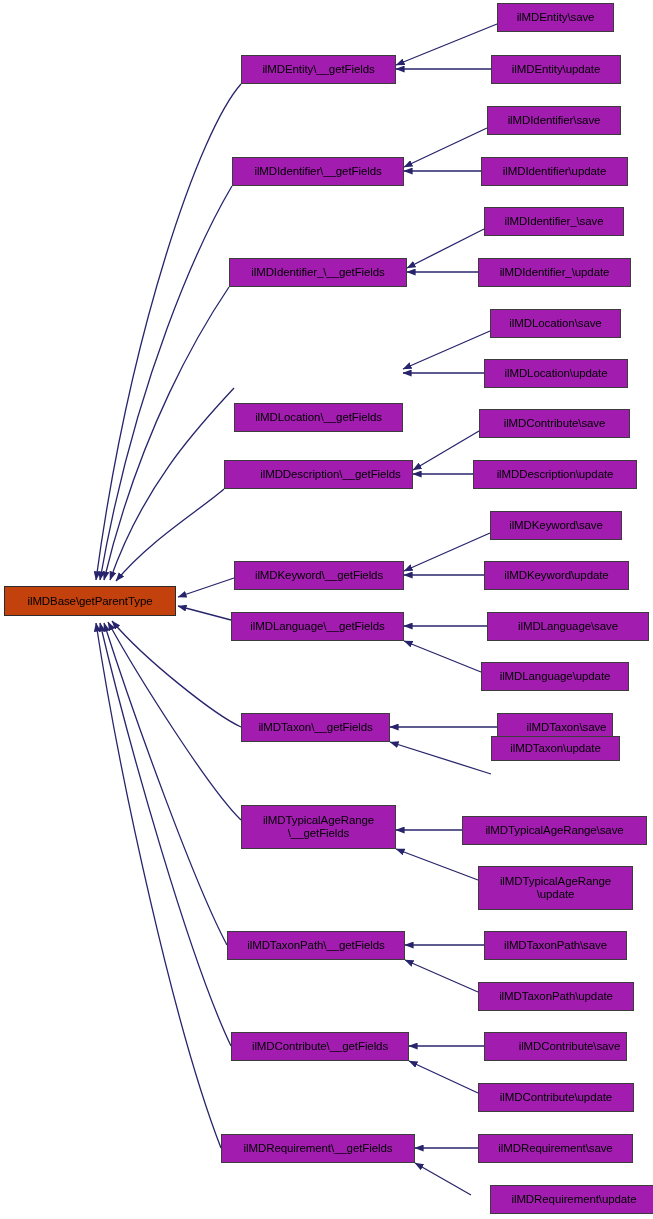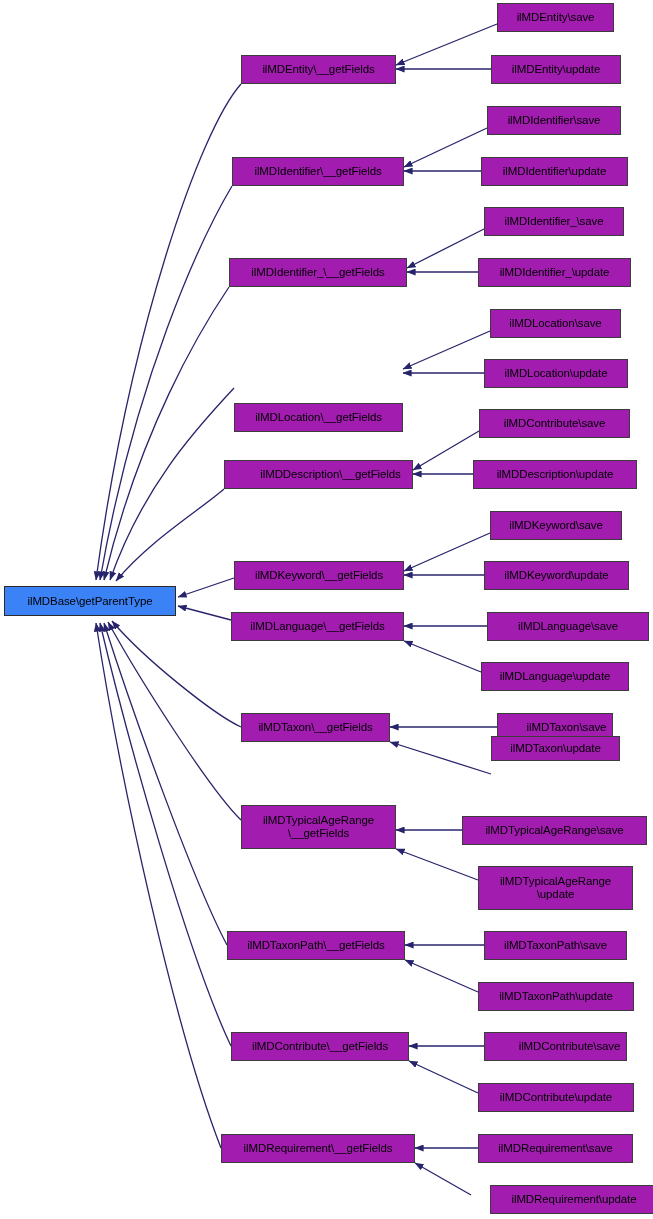--- a/index.html
+++ b/index.html
@@ -21,21 +21,21 @@
     line-height:13px;
     display:flex;
     align-items:center;
     justify-content:center;
     text-align:center;
     white-space:pre-line;
     letter-spacing:-0.1px;
     z-index:3;
   }
   .node.root{
-    background:#3b82f6;
+    background:#c2410c;
     border-color:#2b2b2b;
     font-size:11.5px;
   }
 </style>
 </head>
 <body>
 
 <div id="canvas">
   <svg id="edges" viewBox="0 0 653 1219" xmlns="http://www.w3.org/2000/svg">
     <defs>

